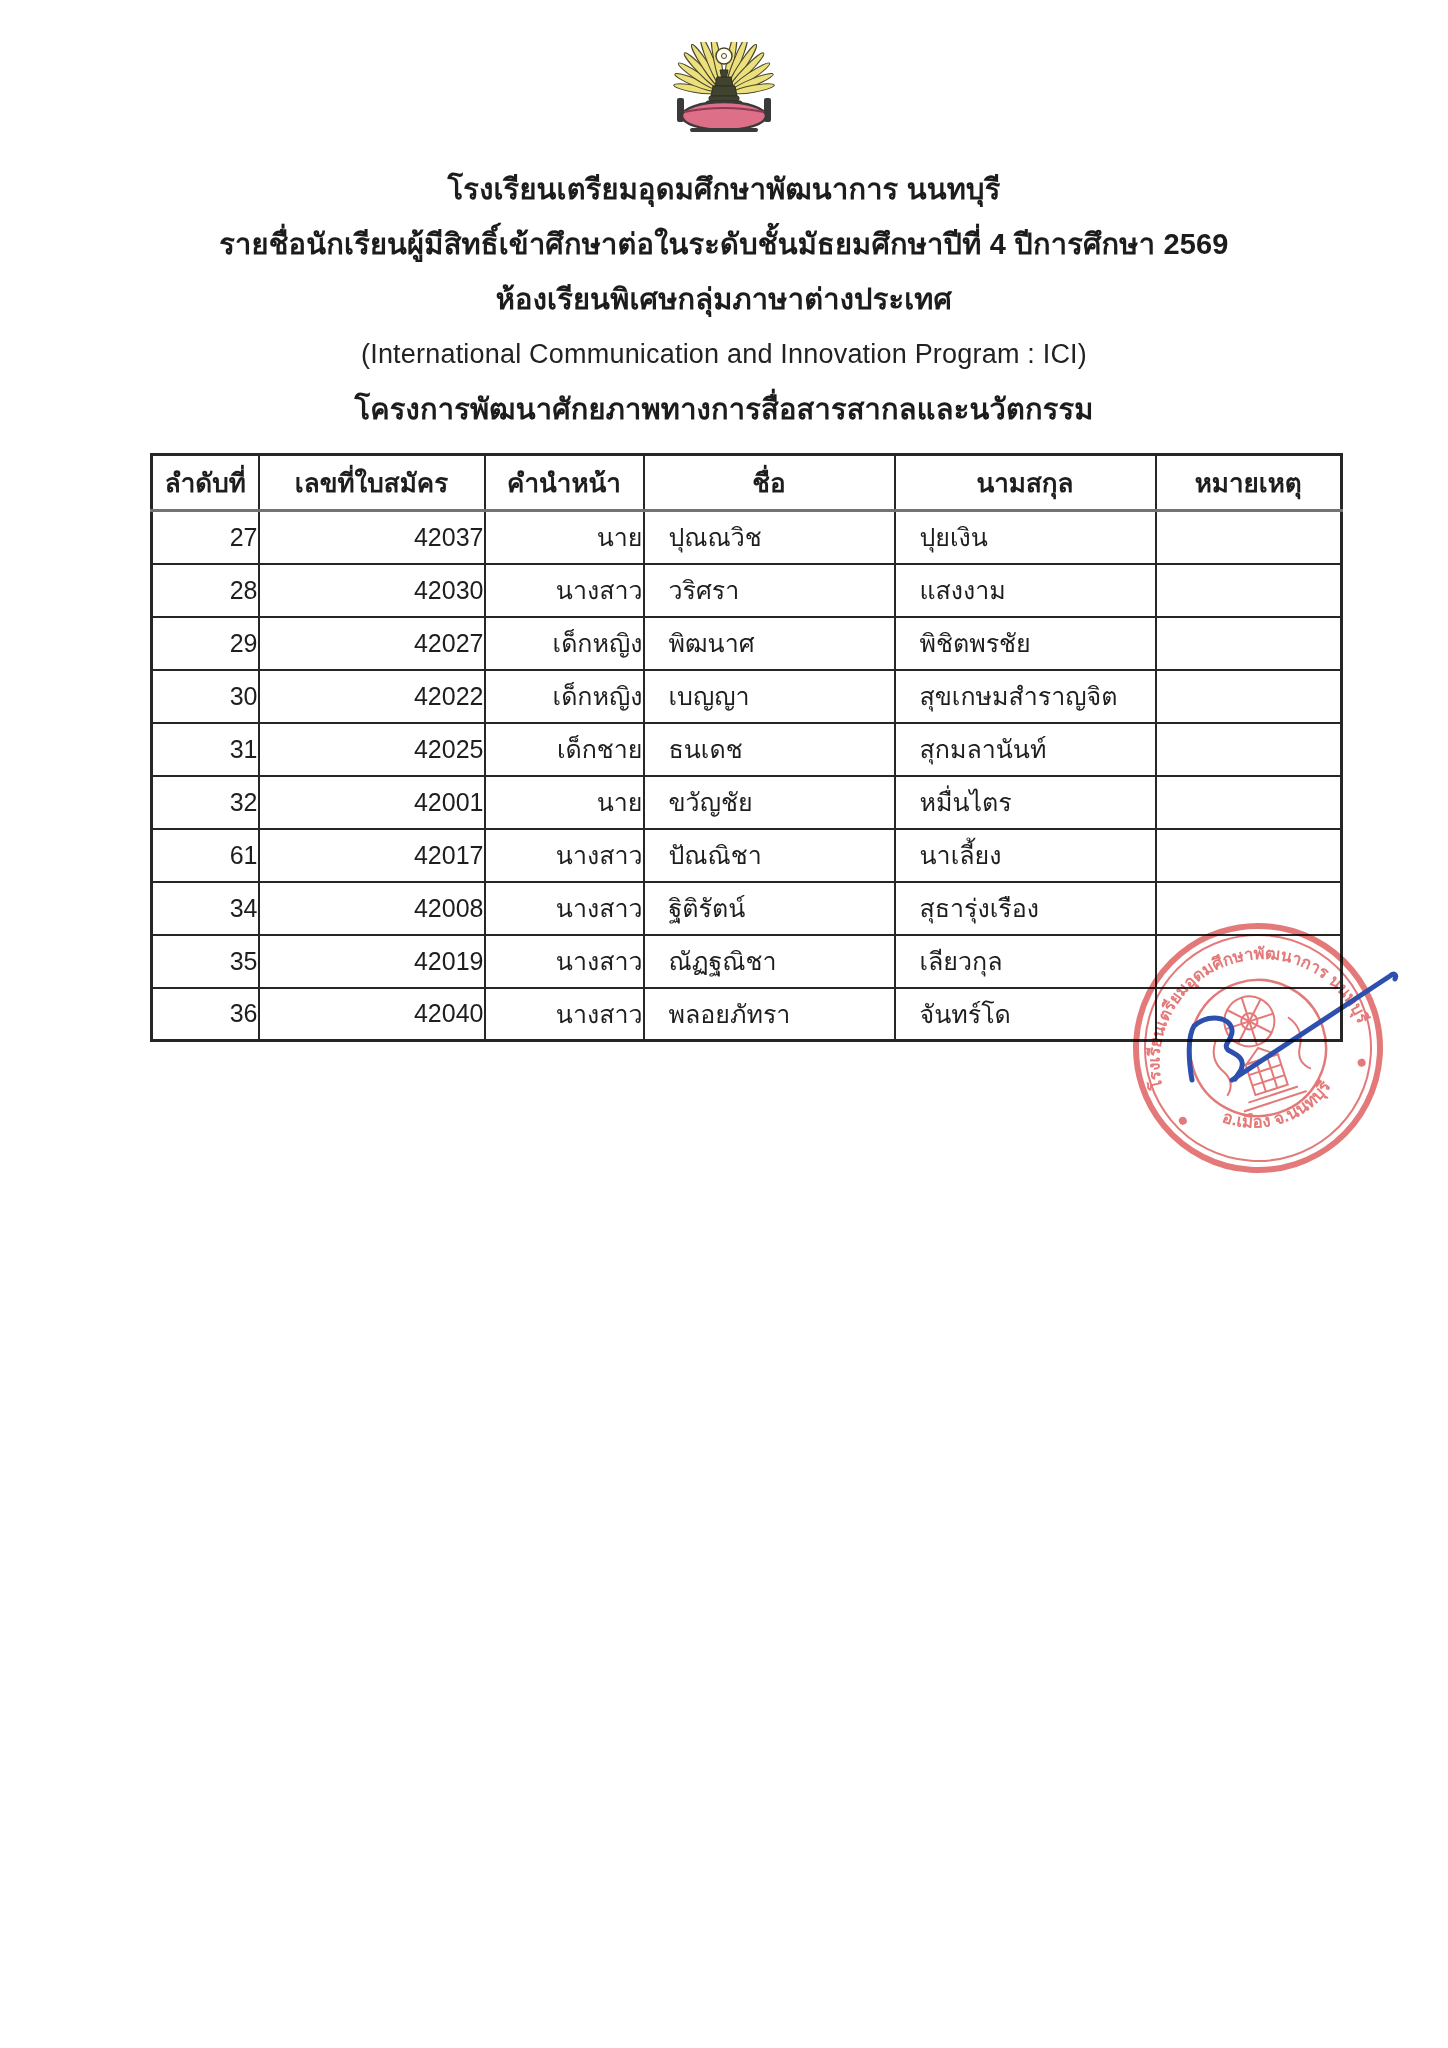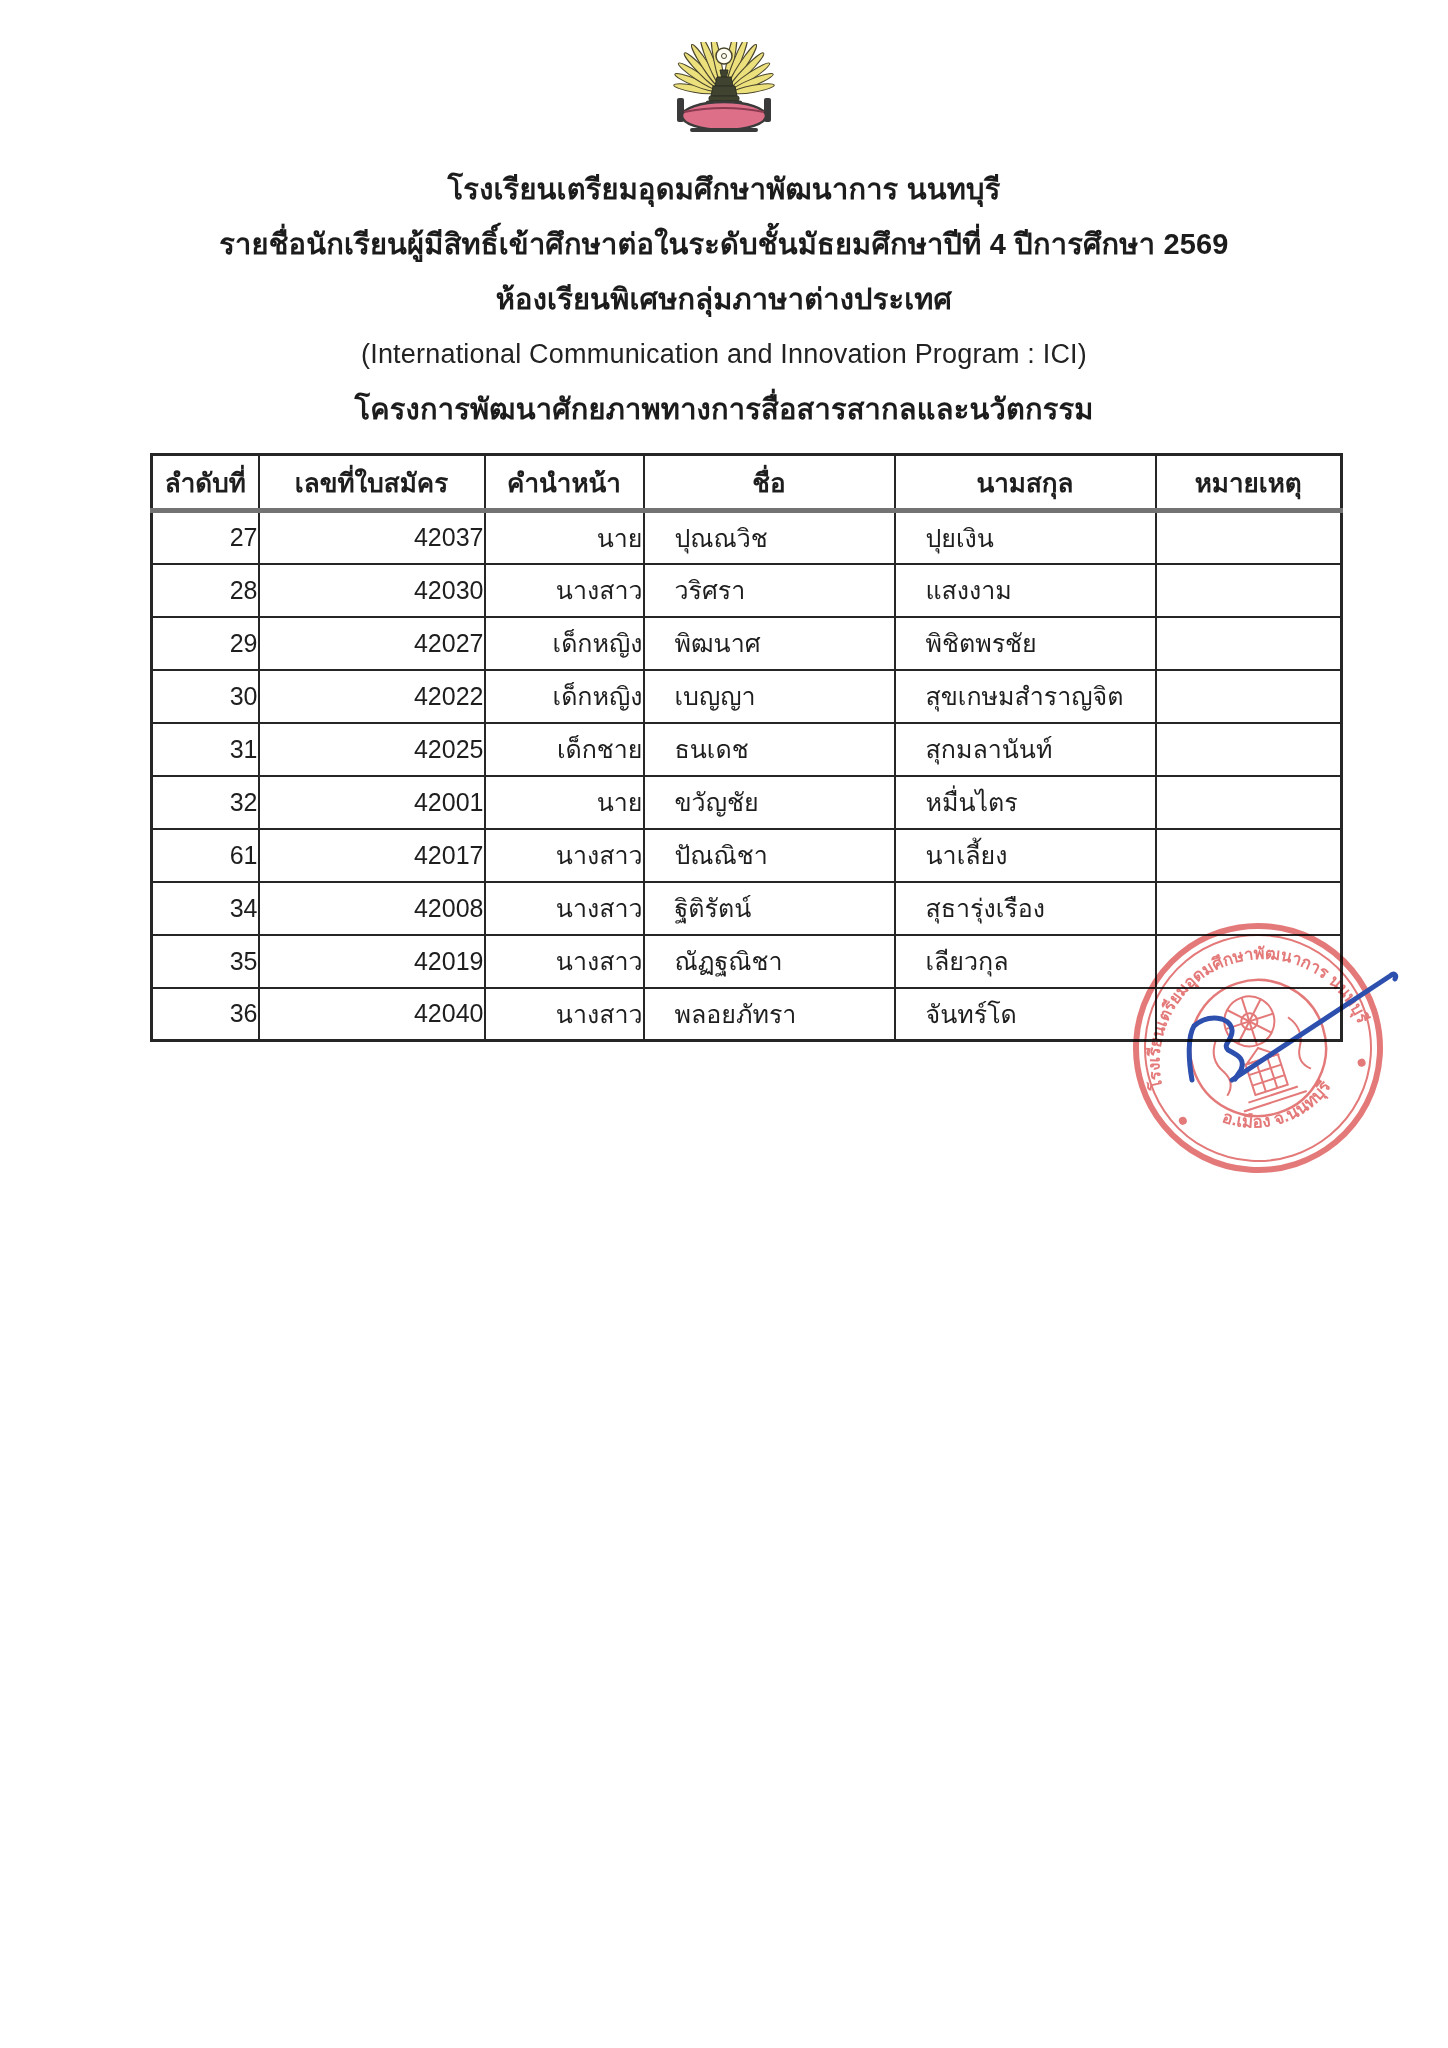--- a/index.html
+++ b/index.html
@@ -24,25 +24,25 @@
     width:1190px;
     background:#fff;
   }
   .roster-table th, .roster-table td {
     border:2px solid #262626;
     font-size:25px; color:#1e1e1e;
     overflow:hidden; white-space:nowrap;
   }
   .roster-table th {
     height:56px; font-weight:bold; font-size:26px;
-    border-bottom:5px solid #737373; border-top:3px solid #262626;
+    border-bottom:3px solid #737373; border-top:3px solid #262626;
     text-align:center; vertical-align:middle;
   }
   .roster-table td { height:53px; text-align:right; vertical-align:middle; }
-  .roster-table td.al { text-align:left; padding-left:30px; }
+  .roster-table td.al { text-align:left; padding-left:24px; }
   .roster-table { border:3px solid #262626; }
   .stamp-wrap {
     position:absolute; left:1108px; top:898px;
     width:300px; height:300px;
     pointer-events:none;
   }
   .stamp-svg { mix-blend-mode:multiply; }
 </style>
 </head>
 <body>

